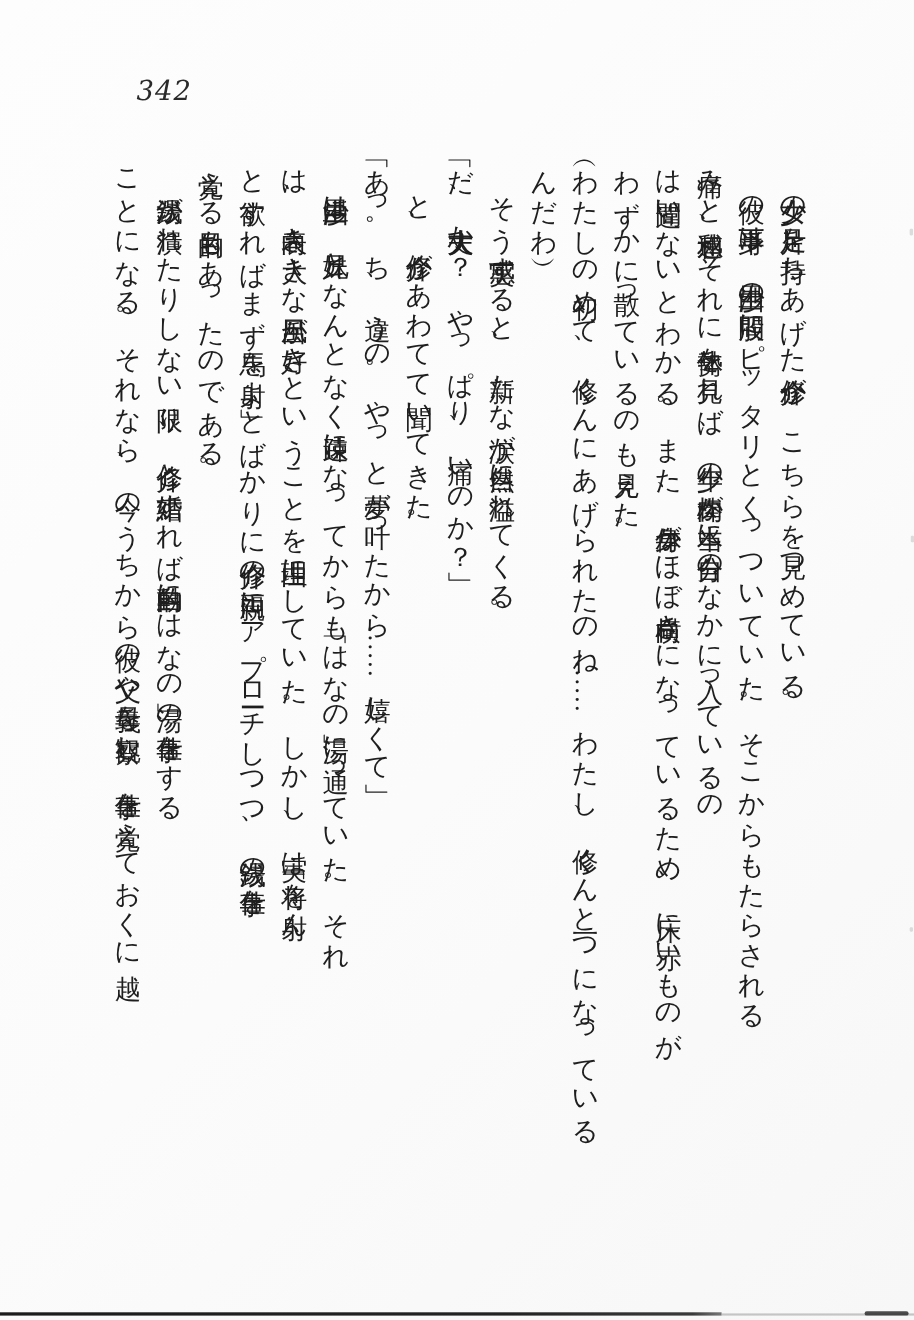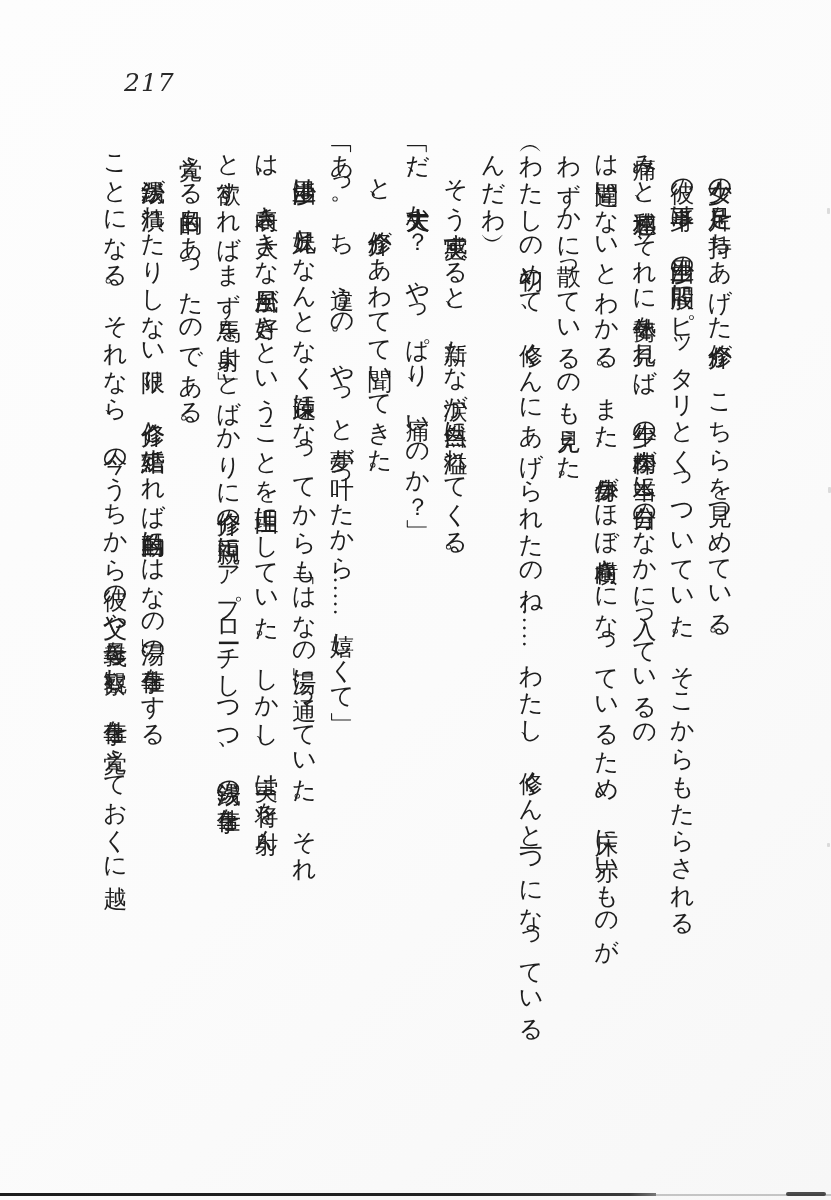--- a/index.html
+++ b/index.html
@@ -83,21 +83,21 @@
   }
   .speck-1 { left: 827px; top: 208px; }
   .speck-2 { left: 828px; top: 487px; }
   .speck-3 { left: 827px; top: 843px; height: 4px; }
 </style>
 </head>
 <body>
 
 <div class="paper"></div>
 
-<div class="page-number">217</div>
+<div class="page-number">342</div>
 
 <div class="text-block">
   <div class="text-column">　少女の片足を持ちあげた修介が、こちらを見つめている。</div>
   <div class="text-column">　彼の下半身は、沙由里の股間にピッタリとくっついていた。そこからもたらされる</div>
   <div class="text-column">痛みと違和感、それに体勢を見れば、少年の肉棒が本当に自分のなかに入っているの</div>
   <div class="text-column">は間違いないとわかる。また、身体がほぼ横向きになっているため、床に赤いものが</div>
   <div class="text-column">わずかに散っているのも見えた。</div>
   <div class="text-column">（わたしの初めて、修くんにあげられたのね……わたし、修くんと一つになっている</div>
   <div class="text-column">んだわ）</div>
   <div class="text-column">　そう実感すると、新たな涙が自然に溢れてくる。</div>

